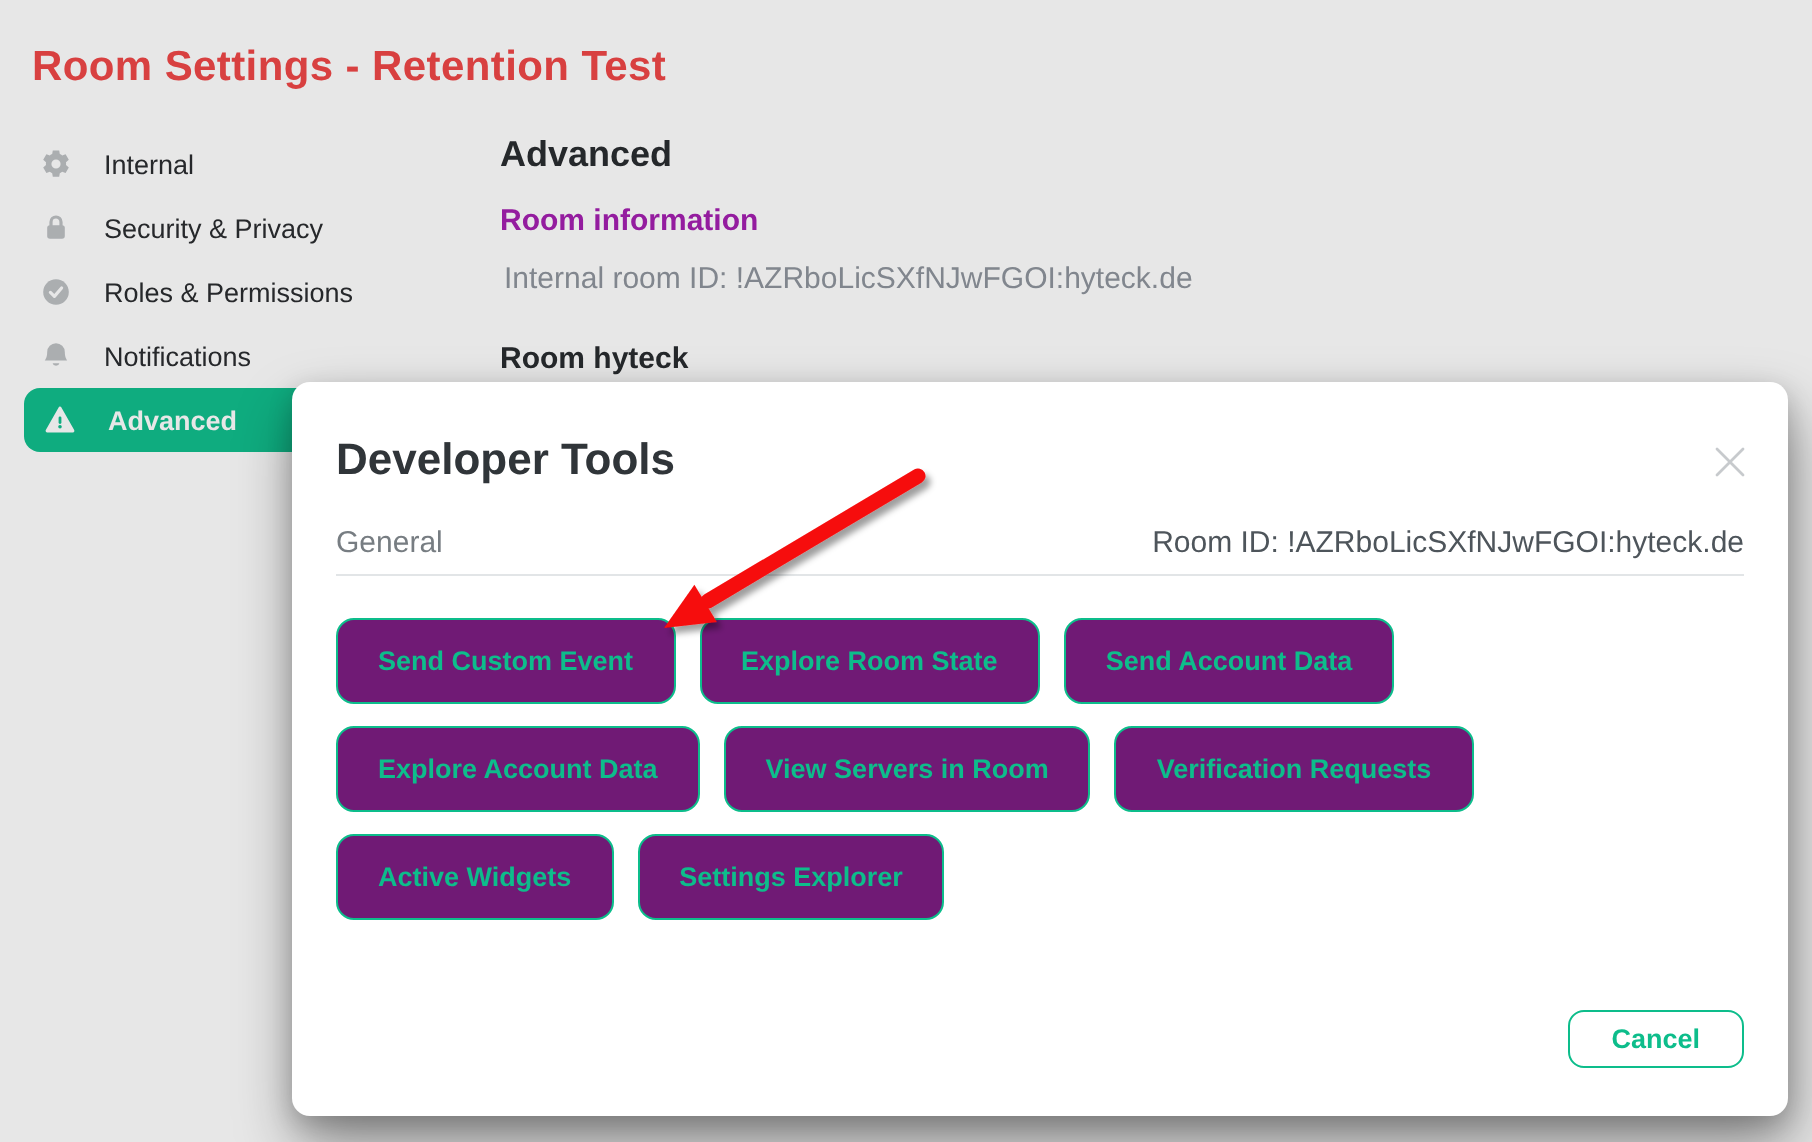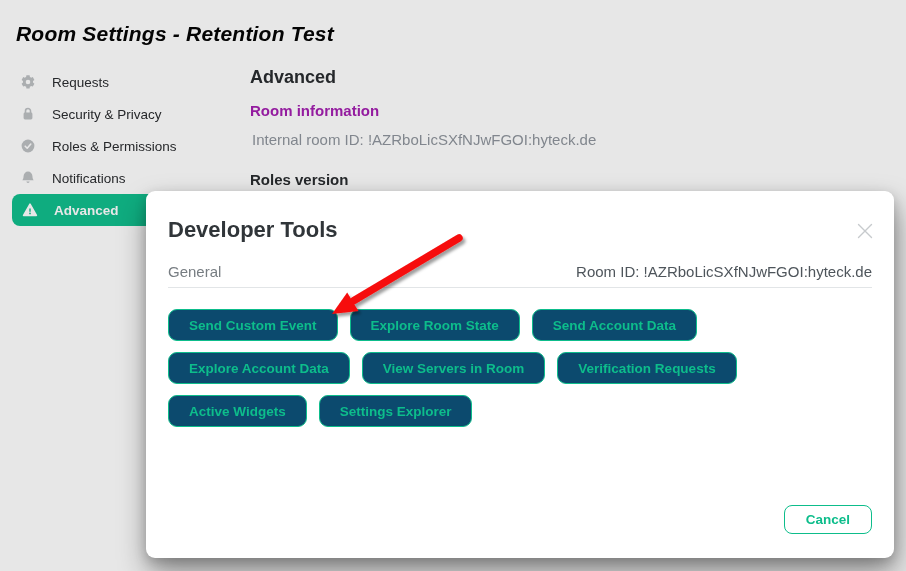--- a/index.html
+++ b/index.html
@@ -6,21 +6,21 @@
   html,body { margin:0; padding:0; }
   body {
     width:906px; height:571px; position:relative; overflow:hidden;
     background:#ffffff; font-family:"Liberation Sans", sans-serif;
     -webkit-font-smoothing:antialiased;
   }
 
   
   .page-title {
     position:absolute; left:16px; top:22px;
-    font-size:21px; font-weight:bold; color:#000000; letter-spacing:.2px;font-style:italic;
+    font-size:21px; font-weight:bold; color:#ef4444; letter-spacing:.2px;
   }
   .sidebar { position:absolute; left:0; top:66px; width:244px; }
   .nav-item {
     height:32px; display:flex; align-items:center;
     padding-left:20px; gap:16px;
     font-size:13.5px; color:#27292c; cursor:pointer;
   }
   .nav-item.active {
     margin-left:12px; padding-left:10px; width:212px; gap:16px;
     background:#0dbd8b; color:#ffffff; border-radius:8px; font-weight:600;
@@ -52,21 +52,21 @@
     display:flex; justify-content:space-between; align-items:baseline;
     margin-top:20px; padding-bottom:7px; border-bottom:1px solid #e2e5e7;
     font-size:15px;
   }
   .toolbox-label { color:#777d82; }
   .modal-room-id { color:#4e555b;margin-left:12px; }
 
   .btn-rows { margin-top:21px; display:flex; flex-direction:column; gap:11px; align-items:flex-start; }
   .btn-row { display:flex; gap:12px; }
   .tool-btn {
-    height:32px; padding:0 20px; background:#0c4a6e;
+    height:43px; padding:0 20px; background:#701a75;
     border:1px solid #0dbd8b; border-radius:9px;
     color:#0dbd8b; font-size:13.5px; font-weight:bold;
     font-family:"Liberation Sans", sans-serif;
     display:inline-flex; align-items:center; cursor:pointer; white-space:nowrap;
   }
   .cancel-btn {
     position:absolute; right:22px; bottom:24px;
     height:29px; padding:0 21px; background:#ffffff;
     border:1px solid #0dbd8b; border-radius:8px;
     color:#0dbd8b; font-size:13.5px; font-weight:bold;
@@ -82,21 +82,21 @@
 
 <div class="page-title">Room Settings - Retention Test</div>
 
 <div class="sidebar">
   <div class="nav-item">
     <span class="nav-icon">
       <svg viewBox="0 0 16 16" width="16" height="16">
           <path fill="#bcbfc2" fill-rule="evenodd" d="M6.4 1.2 6.1 3a5 5 0 0 0-1.2.7l-1.7-.6-1.6 2.8 1.4 1.2a5 5 0 0 0 0 1.4L1.6 9.7l1.6 2.8 1.7-.6q.55.45 1.2.7l.3 1.8h3.2l.3-1.8q.65-.25 1.2-.7l1.7.6 1.6-2.8-1.4-1.2a5 5 0 0 0 0-1.4l1.4-1.2-1.6-2.8-1.7.6A5 5 0 0 0 9.9 3l-.3-1.8zM8 10.3a2.3 2.3 0 1 1 0-4.6 2.3 2.3 0 0 1 0 4.6z"></path>
         </svg>
     </span>
-    <span>Requests</span>
+    <span>Internal</span>
   </div>
   <div class="nav-item">
     <span class="nav-icon">
       <svg viewBox="0 0 16 16" width="16" height="16">
           <path d="M5.5 7V5a2.5 2.5 0 0 1 5 0v2" fill="none" stroke="#bcbfc2" stroke-width="1.6"></path>
           <rect x="3.6" y="6.6" width="8.8" height="6.8" rx="1.4" fill="#bcbfc2"></rect>
         </svg>
     </span>
     <span>Security &amp; Privacy</span>
   </div>
@@ -126,21 +126,21 @@
           <circle cx="8" cy="11.4" r="0.9" fill="#0dbd8b"></circle>
         </svg>
     </span>
     <span>Advanced</span>
   </div>
 </div>
 
 <div class="content-h1">Advanced</div>
 <div class="content-h2">Room information</div>
 <div class="content-id">Internal room ID: !AZRboLicSXfNJwFGOI:hyteck.de</div>
-<div class="content-h3">Roles version</div>
+<div class="content-h3">Room hyteck</div>
 
 <div class="dim-overlay"></div>
 
 <div class="modal">
   <div class="modal-title">Developer Tools</div>
 
   <span class="close-btn">
     <svg viewBox="0 0 18 18" width="18" height="18">
         <path d="M2.5 2.5 15.5 15.5 M15.5 2.5 2.5 15.5" stroke="#c7cacd" stroke-width="1.4" stroke-linecap="round"></path>
       </svg>

